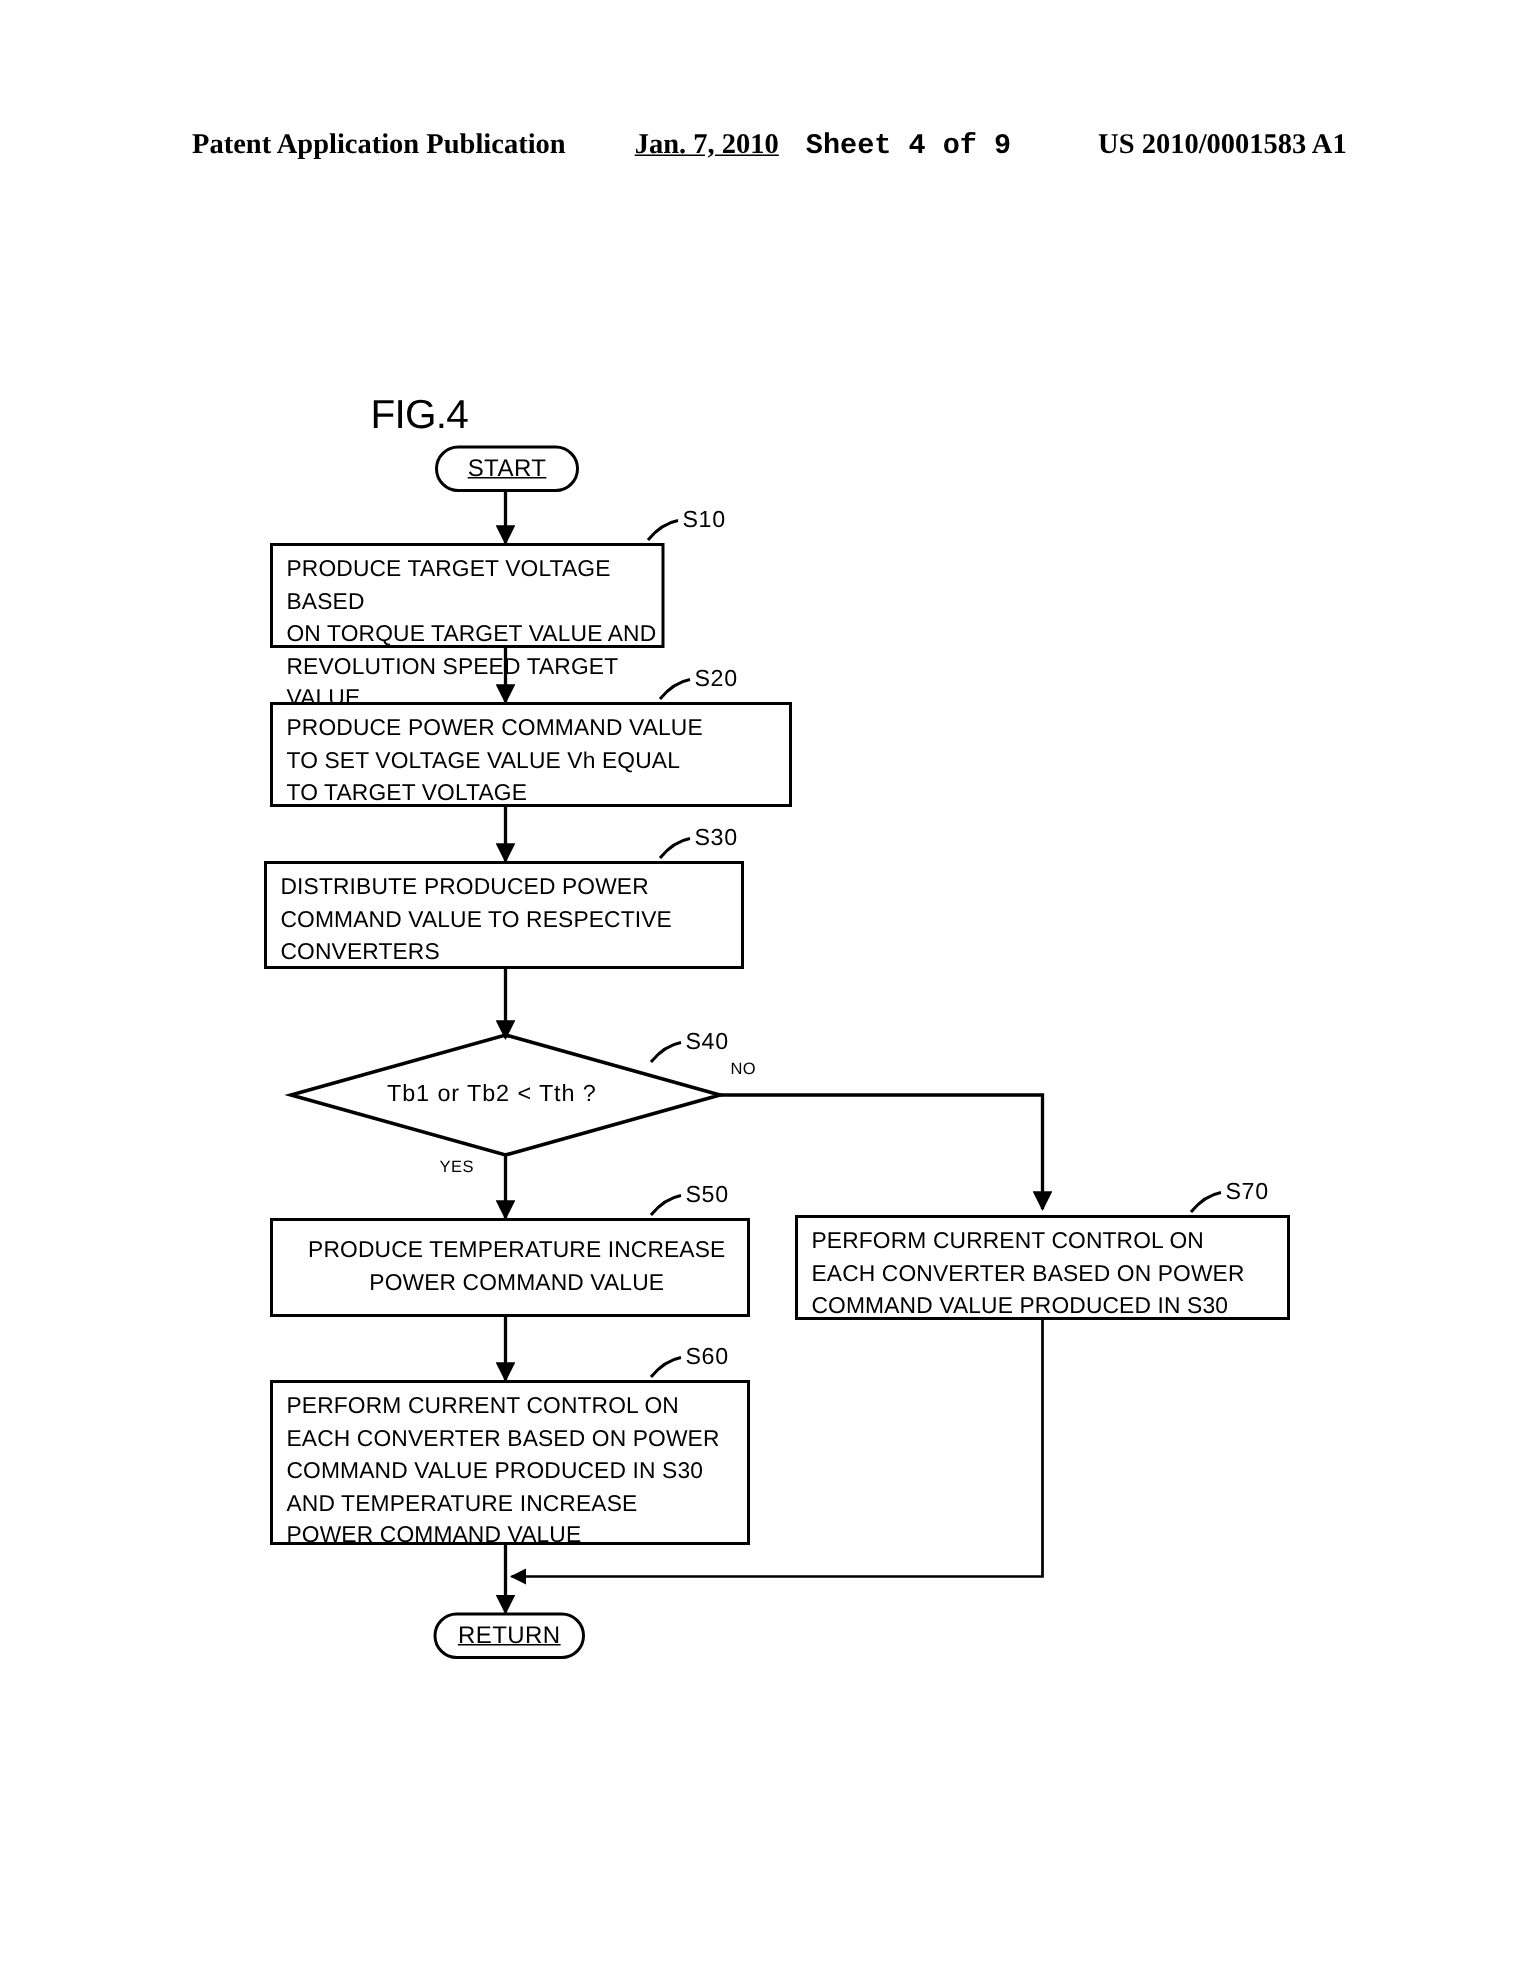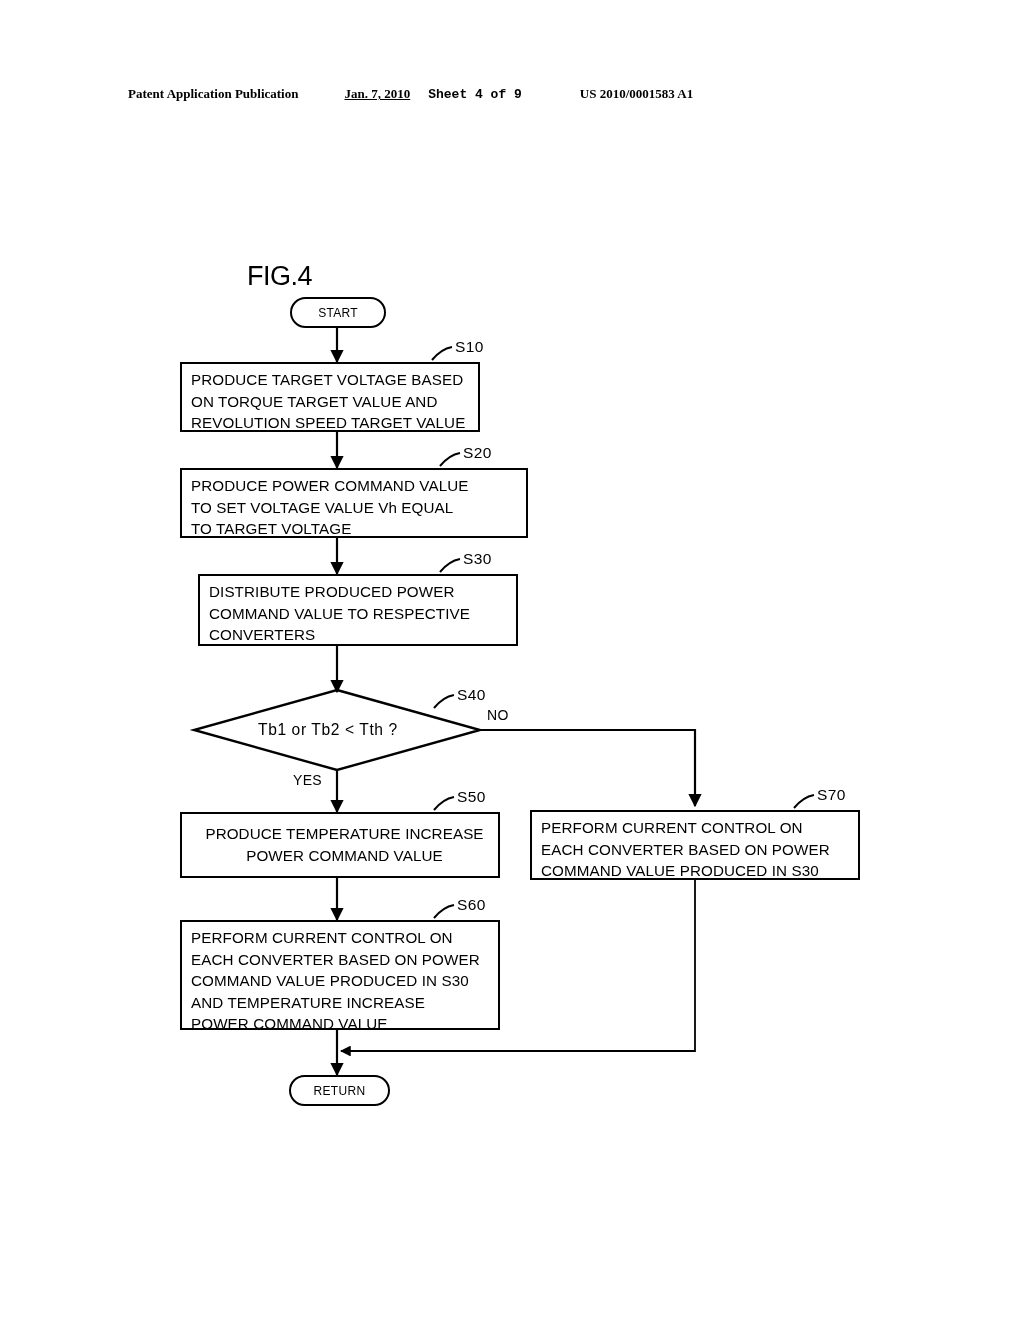--- a/index.html
+++ b/index.html
@@ -18,21 +18,21 @@
 
   
   .page-header {
     position: absolute;
     top: 86px;
     left: 128px;
     width: 768px;
     height: 24px;
     font-family: "Liberation Serif", serif;
     font-weight: bold;
-    font-size: 13px;
+    font-size: 19px;
     letter-spacing: 0px;
     white-space: nowrap;
     display: flex;
     align-items: baseline;
   }
   .hdr-pub   { }
   .hdr-date  { margin-left: 46px; text-decoration: underline; }
   .hdr-sheet { margin-left: 18px; font-family: Liberation Mono, monospace; }
   .hdr-pat   { margin-left: 58px; }
 
@@ -71,41 +71,42 @@
 
   .terminator {
     position: absolute;
     box-sizing: border-box;
     border: 2.2px solid #000;
     border-radius: 17px;
     background: #fff;
     display: flex;
     align-items: center;
     justify-content: center;
-    font-size: 12px;
+    font-size: 16px;
     letter-spacing: 0.3px;
+    text-decoration: underline;
   }
 
   .diamond-text {
     position: absolute;
     font-size: 15.6px;
     letter-spacing: 0.6px;
     white-space: nowrap;
   }
 
   .step-tag {
     position: absolute;
     font-size: 15.5px;
     letter-spacing: 0.4px;
     white-space: nowrap;
   }
 
   .branch-label {
     position: absolute;
-    font-size: 14px;
+    font-size: 11px;
     letter-spacing: 0.3px;
     white-space: nowrap;
   }
 </style>
 </head>
 <body>
 
 <div class="page-header">
   <span class="hdr-pub">Patent Application Publication</span>
   <span class="hdr-date">Jan. 7, 2010</span>
@@ -142,29 +143,29 @@
     <path d="M 480 730 L 695 730 L 695 806" marker-end="url(#arrow)"></path>
 
     <path d="M 695 880 L 695 1051 L 341 1051" marker-end="url(#arrow)" stroke-width="1.8"></path>
   </g>
 </svg>
 
 <div class="terminator" style="left:290px; top:297px; width:96px; height:31px;">START</div>
 
 <div class="terminator" style="left:289px; top:1075px; width:101px; height:31px;">RETURN</div>
 
-<div class="node" style="left:180px; top:362px; width:300px; height:70px;">PRODUCE TARGET VOLTAGE BASED
+<div class="node" style="left:180px; top:362px; width:263px; height:70px;">PRODUCE TARGET VOLTAGE BASED
 ON TORQUE TARGET VALUE AND
 REVOLUTION SPEED TARGET VALUE</div>
 
 <div class="node" style="left:180px; top:468px; width:348px; height:70px;">PRODUCE POWER COMMAND VALUE
 TO SET VOLTAGE VALUE Vh EQUAL
 TO TARGET VOLTAGE</div>
 
-<div class="node" style="left:198px; top:574px; width:320px; height:72px;">DISTRIBUTE PRODUCED POWER
+<div class="node" style="left:176px; top:574px; width:320px; height:72px;">DISTRIBUTE PRODUCED POWER
 COMMAND VALUE TO RESPECTIVE
 CONVERTERS</div>
 
 <div class="node" style="left:180px; top:812px; width:320px; height:66px; padding-top:9px;text-align:center;">PRODUCE TEMPERATURE INCREASE
 POWER COMMAND VALUE</div>
 
 <div class="node" style="left:180px; top:920px; width:320px; height:110px;">PERFORM CURRENT CONTROL ON
 EACH CONVERTER BASED ON POWER
 COMMAND VALUE PRODUCED IN S30
 AND TEMPERATURE INCREASE

